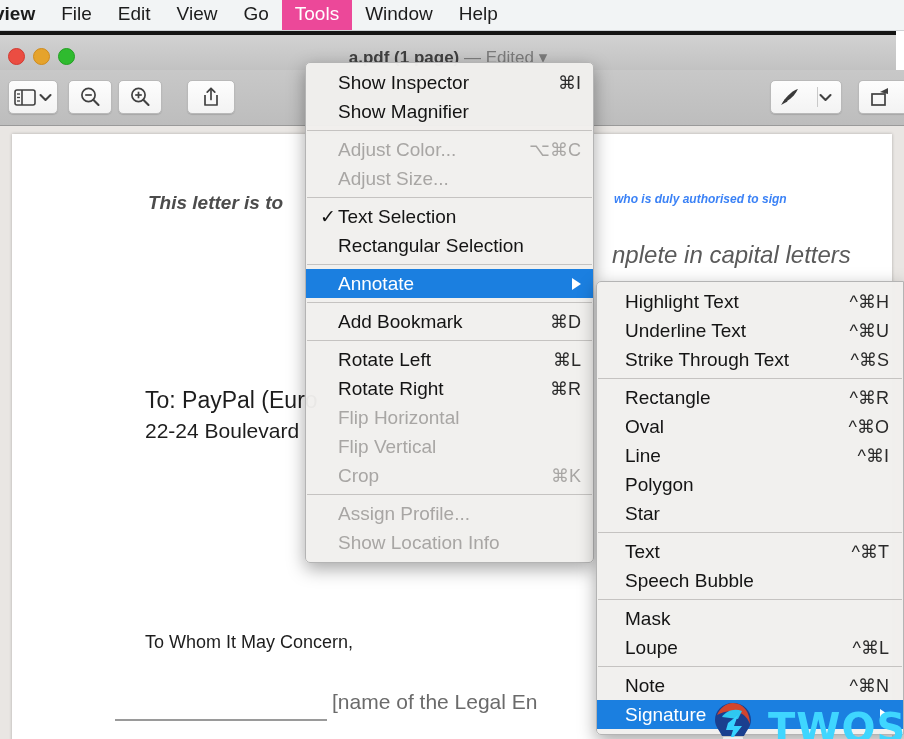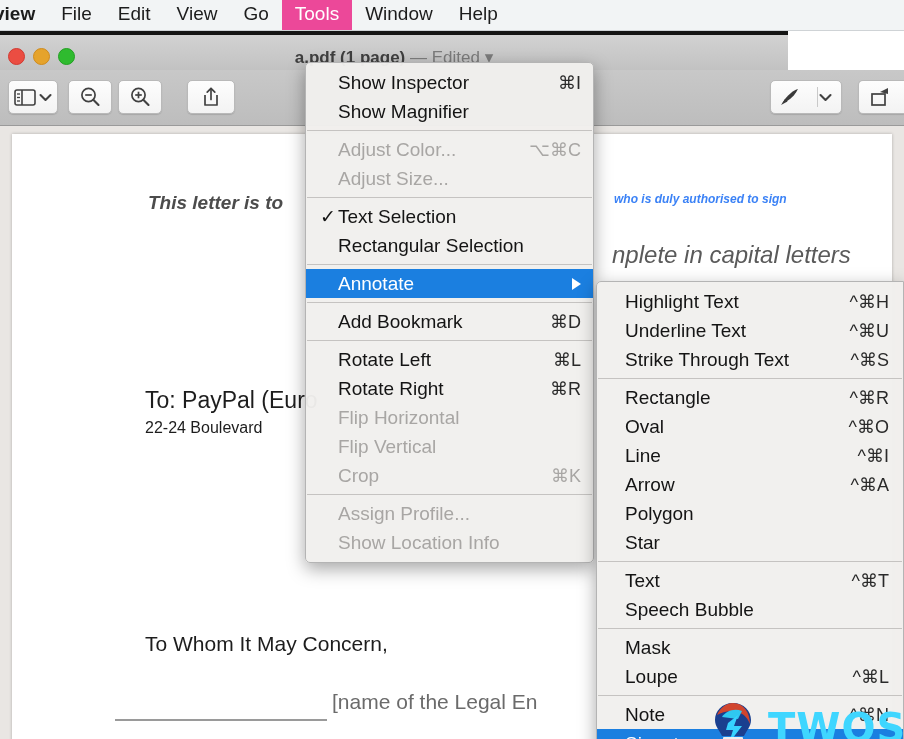--- a/index.html
+++ b/index.html
@@ -28,21 +28,21 @@
   .mb-item.app{font-weight:bold;padding-left:0px;margin-left:-6px;}
   .mb-item.active{background:#ec4899;color:#ffffff;}
 
   
   #window{
     position:absolute;left:0;top:31px;width:904px;height:708px;
     background:#ffffff;
     overflow:hidden;
   }
   #titlebar{
-    position:absolute;left:0;top:0;width:788px;height:39px;
+    position:absolute;left:0;top:0;width:896px;height:39px;
     background:linear-gradient(to bottom,#d2d2d2 0%,#c2c2c2 100%);
     border-top:4px solid #141414;
     box-sizing:border-box;
   }
   .traffic{
     position:absolute;top:13px;width:15px;height:15px;border-radius:50%;
   }
   .traffic.red{left:8px;background:#eb4d42;border:1px solid #d13a31;}
   .traffic.yellow{left:33px;background:#e5a32c;border:1px solid #cf8b1d;}
   .traffic.green{left:58px;background:#2fbb2f;border:1px solid #22a022;}
@@ -248,22 +248,22 @@
       </svg>
     </div>
   </div>
 
   <div id="docarea">
     <div id="page">
         <div class="doc-line doc-bold doc-italic" style="left: 136px; top: 58px; font-size: 19px; color: rgb(76, 76, 76);">This letter is to</div>
         <div class="doc-line doc-bold doc-italic" style="left: 602px; top: 58px; font-size: 12px; color: #3b82f6;">who is duly authorised to sign</div>
         <div class="doc-line doc-italic" style="left: 600px; top: 107px; font-size: 24px; color: rgb(90, 90, 90);">nplete in capital letters</div>
         <div class="doc-line" style="left: 133px; top: 253px; font-size: 23px; color: rgb(29, 29, 29);">To: PayPal (Euro</div>
-        <div class="doc-line" style="left: 133px; top: 285px; font-size: 16px; color: rgb(29, 29, 29);">22-24 Boulevard</div>
-        <div class="doc-line" style="left: 133px; top: 498px; font-size: 21px; color: rgb(29, 29, 29);">To Whom It May Concern,</div>
+        <div class="doc-line" style="left: 133px; top: 285px; font-size: 21px; color: rgb(29, 29, 29);">22-24 Boulevard</div>
+        <div class="doc-line" style="left: 133px; top: 498px; font-size: 18px; color: rgb(29, 29, 29);">To Whom It May Concern,</div>
         <div class="doc-line" style="left: 320px; top: 556px; font-size: 21px; color: rgb(107, 107, 107);">[name of the Legal En</div>
         <div class="blank-rule" style="left: 103px; top: 585px; width: 212px;"></div>
       </div>
   </div>
 
   <div id="tools-menu" class="menu translucent">
       <div class="menu-row">
         <span class="label">Show Inspector</span>
         <span class="spacer"></span>
         <span class="shortcut">⌘I</span>
@@ -363,25 +363,20 @@
       </div>
       <div class="menu-row">
         <span class="label">Oval</span>
         <span class="spacer"></span>
         <span class="shortcut">^⌘O</span>
       </div>
       <div class="menu-row">
         <span class="label">Line</span>
         <span class="spacer"></span>
         <span class="shortcut">^⌘I</span>
-      </div>
-      <div class="menu-row">
-        <span class="label">Arrow</span>
-        <span class="spacer"></span>
-        <span class="shortcut">^⌘A</span>
       </div>
       <div class="menu-row">
         <span class="label">Polygon</span>
         <span class="spacer"></span>
       </div>
       <div class="menu-row">
         <span class="label">Star</span>
         <span class="spacer"></span>
       </div>
       <div class="menu-sep"></div>

